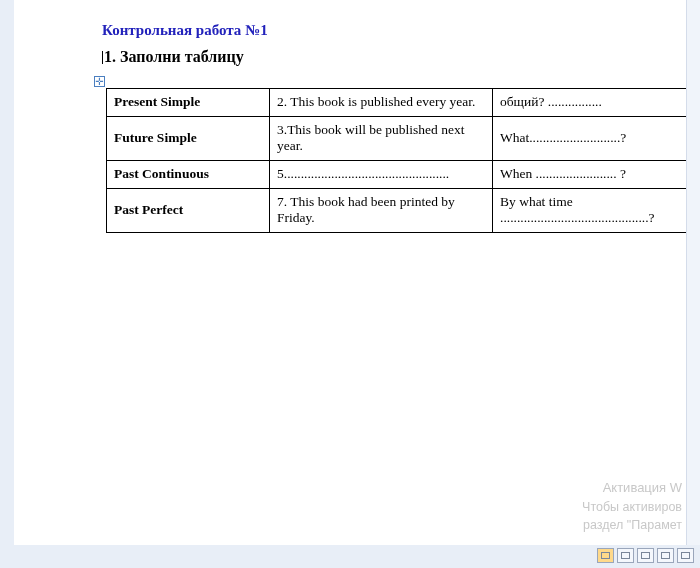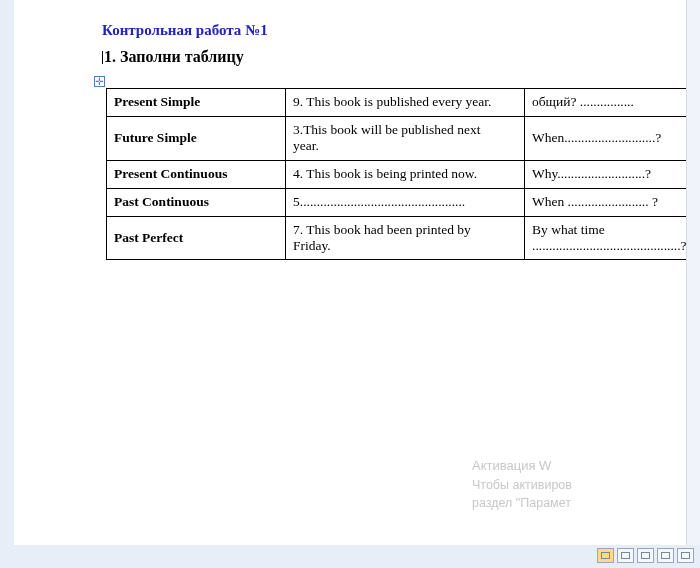--- a/index.html
+++ b/index.html
@@ -71,39 +71,39 @@
     position: absolute;
     left: 92px;
     top: 88px;
     border-collapse: collapse;
     table-layout: fixed;
     width: 548px;
   }
   table.main td {
     border: 1px solid #000000;
     vertical-align: middle;
-    padding: 5px 23px 6px 7px;
+    padding: 5px 7px 6px 7px;
     font-family: "Liberation Serif", serif;
     font-size: 13.5px;
     line-height: 1.18;
     color: #000;
   }
   td.c1 { width: 148px; font-weight: bold; }
   td.c2 { width: 208px; }
   td.c3 { width: 192px; margin-left: 23px; }
   .wm {
     position: absolute;
     right: 4px;
-    top: 456px;
+    top: 478px;
     width: 210px;
     color: #c8c8c8;
     font-family: "Liberation Sans", sans-serif;
     font-size: 12.5px;
     line-height: 1.5;
-    text-align: left;
+    text-align: right;
     pointer-events: none;
   }
   .wm .l1 { font-size: 13px; }
   .statusbar {
     position: absolute;
     left: 0;
     bottom: 0;
     width: 700px;
     height: 23px;
     background: #e8eef7;
@@ -153,32 +153,27 @@
   <div class="doc-title">Контрольная работа №1</div>
 
   <div class="task-line"><span class="caret"></span><span>1. Заполни таблицу</span></div>
 
   <div class="table-handle">✛</div>
 
   <table class="main">
     <tbody>
       <tr>
         <td class="c1">Present Simple</td>
-        <td class="c2">9. This book is published every year.</td>
+        <td class="c2">2. This book is published every year.</td>
         <td class="c3">общий? ................</td>
       </tr>
       <tr>
         <td class="c1">Future Simple</td>
         <td class="c2">3.This book will be published next year.</td>
-        <td class="c3">When...........................?</td>
-      </tr>
-      <tr>
-        <td class="c1">Present Continuous</td>
-        <td class="c2">4. This book is being printed now.</td>
-        <td class="c3">Why..........................?</td>
+        <td class="c3">What...........................?</td>
       </tr>
       <tr>
         <td class="c1">Past  Continuous</td>
         <td class="c2">5.................................................</td>
         <td class="c3">When ........................  ?</td>
       </tr>
       <tr>
         <td class="c1">Past Perfect</td>
         <td class="c2">7. This book had been printed by Friday.</td>
         <td class="c3">By what time ............................................?</td>

